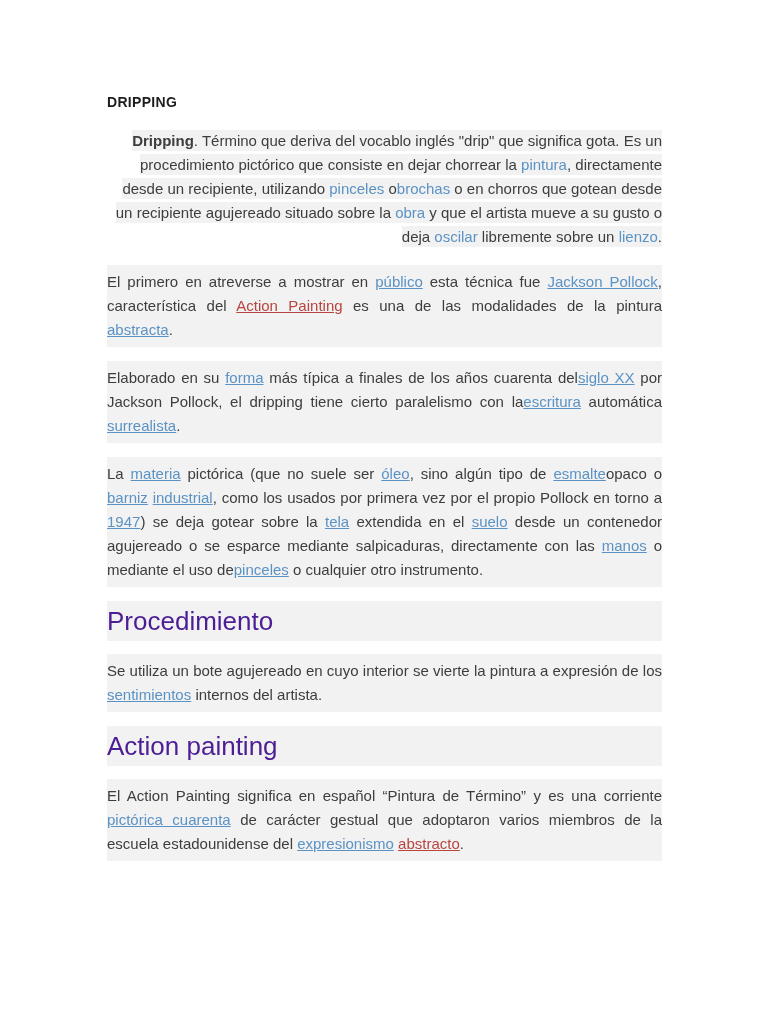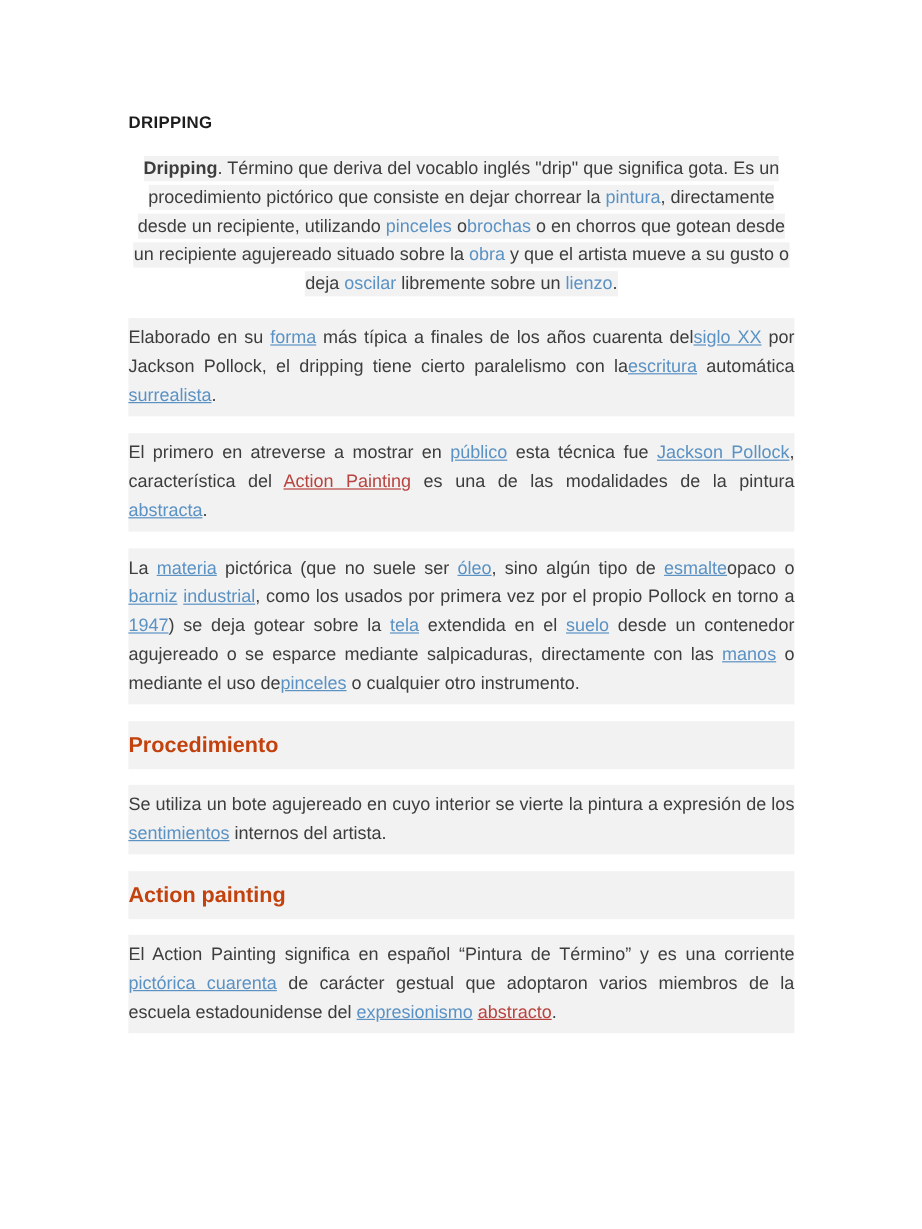--- a/index.html
+++ b/index.html
@@ -34,32 +34,32 @@
     color: var(--text-color, #3d3d3d);
     margin: 0 0 14px 0;
     padding: 5px 0;
     background: var(--highlight, #f2f2f2);
     text-align: justify;
     width: 555px;
   }
   .para.inline-highlight {
     background: none;
     padding: 0;
-    text-align: center;
+    text-align: right;
     margin-bottom: 16px;
   }
   .para.inline-highlight .hl {
     background: var(--highlight, #f2f2f2);
     padding: 2px 0;
   }
   .section-heading {
-    font-size: 18px;
+    font-size: 26px;
     line-height: 34px;
-    font-weight: 700;
-    color: #c2410c;
+    font-weight: 400;
+    color: #4c1d95;
     margin: 4px 0 13px 0;
     padding: 3px 0;
     background: var(--highlight, #f2f2f2);
     width: 555px;
   }
   .bold { font-weight: 700; }
   a.link {
     text-decoration: none;
     cursor: pointer;
   }
@@ -67,21 +67,21 @@
   a.link-red  { color: var(--link-red,  #b8443f); }
   a.link.u { text-decoration: underline; }
 </style>
 </head>
 <body>
 
 <div class="page">
   <h4 class="doc-title">DRIPPING</h4>
   <div id="doc">
       <p class="para inline-highlight"><span class="hl"><span class="bold">Dripping</span><span>. Término que deriva del vocablo inglés "drip" que significa gota. Es un procedimiento pictórico que consiste en dejar chorrear la </span><a class="link link-blue">pintura</a><span>, directamente desde un recipiente, utilizando </span><a class="link link-blue">pinceles</a><span> o</span><a class="link link-blue">brochas</a><span> o en chorros que gotean desde un recipiente agujereado situado sobre la </span><a class="link link-blue">obra</a><span> y que el artista mueve a su gusto o</span><br><span>deja </span><a class="link link-blue">oscilar</a><span> libremente sobre un </span><a class="link link-blue">lienzo</a><span>.</span></span></p>
+      <p class="para"><span>El primero en atreverse a mostrar en </span><a class="link link-blue u">público</a><span> esta técnica fue </span><a class="link link-blue u">Jackson Pollock</a><span>, característica del </span><a class="link link-red u">Action Painting</a><span> es una de las modalidades de la pintura </span><a class="link link-blue u">abstracta</a><span>.</span></p>
       <p class="para"><span>Elaborado en su </span><a class="link link-blue u">forma</a><span> más típica a finales de los años cuarenta del</span><a class="link link-blue u">siglo XX</a><span> por Jackson Pollock, el dripping tiene cierto paralelismo con la</span><a class="link link-blue u">escritura</a><span> automática </span><a class="link link-blue u">surrealista</a><span>.</span></p>
-      <p class="para"><span>El primero en atreverse a mostrar en </span><a class="link link-blue u">público</a><span> esta técnica fue </span><a class="link link-blue u">Jackson Pollock</a><span>, característica del </span><a class="link link-red u">Action Painting</a><span> es una de las modalidades de la pintura </span><a class="link link-blue u">abstracta</a><span>.</span></p>
       <p class="para"><span>La </span><a class="link link-blue u">materia</a><span> pictórica (que no suele ser </span><a class="link link-blue u">óleo</a><span>, sino algún tipo de </span><a class="link link-blue u">esmalte</a><span>opaco o </span><a class="link link-blue u">barniz</a><span> </span><a class="link link-blue u">industrial</a><span>, como los usados por primera vez por el propio Pollock en torno a </span><a class="link link-blue u">1947</a><span>) se deja gotear sobre la </span><a class="link link-blue u">tela</a><span> extendida en el </span><a class="link link-blue u">suelo</a><span> desde un contenedor agujereado o se esparce mediante salpicaduras, directamente con las </span><a class="link link-blue u">manos</a><span> o mediante el uso de</span><a class="link link-blue u">pinceles</a><span> o cualquier otro instrumento.</span></p>
       <h2 class="section-heading">Procedimiento</h2>
       <p class="para"><span>Se utiliza un bote agujereado en cuyo interior se vierte la pintura a expresión de los </span><a class="link link-blue u">sentimientos</a><span> internos del artista.</span></p>
       <h2 class="section-heading">Action painting</h2>
       <p class="para"><span>El Action Painting significa en español “Pintura de Término” y es una corriente </span><a class="link link-blue u">pictórica cuarenta</a><span> de carácter gestual que adoptaron varios miembros de la escuela estadounidense del </span><a class="link link-blue u">expresionismo</a><span> </span><a class="link link-red u">abstracto</a><span>.</span></p>
     </div>
 </div>
 
 </body></html>

